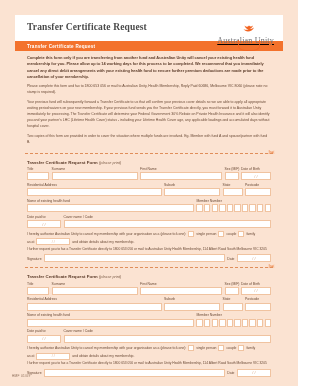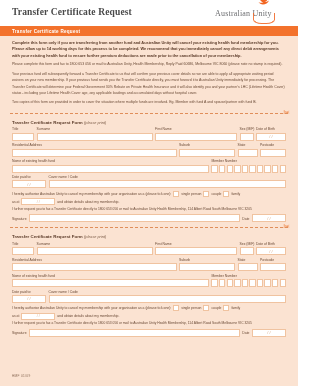--- a/index.html
+++ b/index.html
@@ -6,41 +6,42 @@
   html, body {
     width: 298px; height: 386px;
     background: #ffffff;
     font-family: "Liberation Sans", sans-serif;
     overflow: hidden;
   }
   .page {
     position: relative;
     width: 298px; height: 386px;
     background: #fbe3d2;
-    padding: 0;
+    padding: 15px;
   }
   
   .header {
     position: relative;
     height: 26px;
     background: #ffffff;
     padding: 7px 10px 0 12px;
   }
   .doc-title {
     font-family: "Liberation Serif", serif;
     font-weight: bold;
     font-size: 9.5px;
     color: #4a4a4a;
     letter-spacing: .15px;
   }
   .logo {
     position: absolute;
-    right: 9px; top: 0;
-    text-align: left;
+    right: 9px; top: 12px;
+    text-align: right;
     width: 74px;
+    text-decoration: underline;
   }
   .logo-mark {
     position: absolute;
     right: 18px; top: -2px;
     width: 14px; height: 11px;
   }
   .logo-text {
     font-family: "Liberation Serif", serif;
     font-size: 8px;
     color: #6d6e71;

